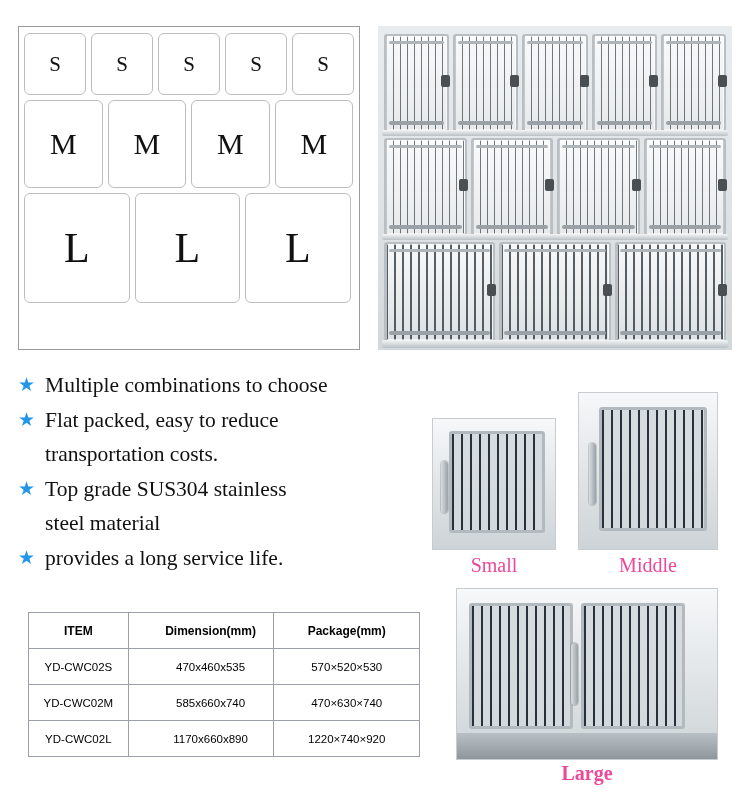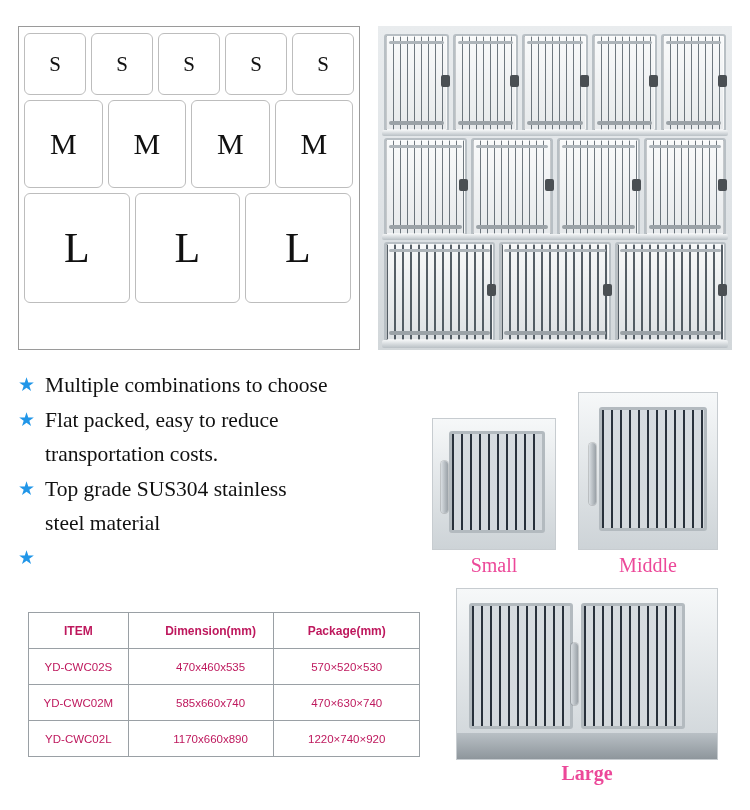--- a/index.html
+++ b/index.html
@@ -123,21 +123,21 @@
     position: absolute;
     left: 28px; top: 612px;
     width: 392px;
     border-collapse: collapse;
     font-family: "Liberation Sans", sans-serif;
     background: #fff;
   }
   table.spec th, table.spec td {
     border: 1px solid #9aa0a5;
     font-size: 11.5px;
-    color: #be185d;
+    color: #000000;
     text-align: center;
     height: 36px;
     font-weight: normal;
   }
   table.spec th { font-weight: bold; font-size: 12px; }
   table.spec td:first-child, table.spec th:first-child { width: 100px; text-align: center; }
   table.spec td:nth-child(2), table.spec th:nth-child(2) { width: 146px; padding-left: 20px; }
   table.spec td:nth-child(3), table.spec th:nth-child(3) { width: 146px; margin-top: 38px; }
 
   
@@ -265,20 +265,21 @@
       <span class="btext">Flat packed, easy to reduce
 transportation costs.</span>
     </div>
     <div class="bullet">
       <span class="star">★</span>
       <span class="btext">Top grade SUS304 stainless
 steel material</span>
     </div>
     <div class="bullet">
       <span class="star">★</span>
+      <span class="btext">provides a long service life.</span>
     </div>
   </div>
 
   <table class="spec">
     <thead>
       <tr>
         <th>ITEM</th>
         <th>Dimension(mm)</th>
         <th>Package(mm)</th>
       </tr>

